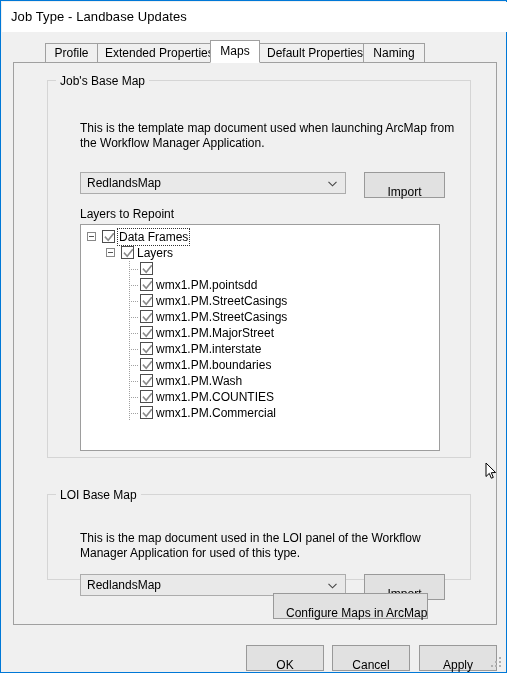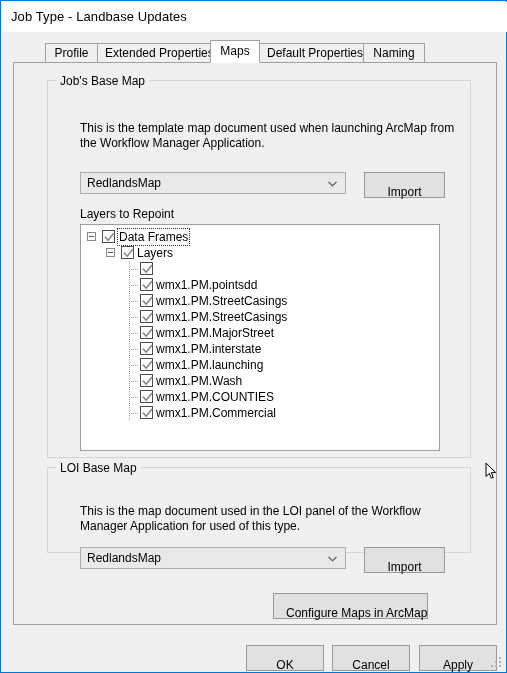--- a/index.html
+++ b/index.html
@@ -331,21 +331,21 @@
                     <path d="M1.5 5.2 L4.2 8.2 L9.3 1.8" stroke="#8a8a8a" stroke-width="1.6" fill="none" stroke-linecap="square"></path>
                   </svg></span></span>
               <span class="tnode-text" style="left:75px;">wmx1.PM.interstate</span>
             </div>
             <div class="tnode" style="left: 0px; top: 132px; right: 0px;">
               <span class="dotline-v" style="left:48px; top:0px; height:16px;"></span>
               <span class="dotline-h" style="left:48px; top:8px; width:9px;"></span>
               <span class="chk" style="left:59px;"><span><svg width="11" height="11" viewBox="0 0 11 11">
                     <path d="M1.5 5.2 L4.2 8.2 L9.3 1.8" stroke="#8a8a8a" stroke-width="1.6" fill="none" stroke-linecap="square"></path>
                   </svg></span></span>
-              <span class="tnode-text" style="left:75px;">wmx1.PM.launching</span>
+              <span class="tnode-text" style="left:75px;">wmx1.PM.boundaries</span>
             </div>
             <div class="tnode" style="left: 0px; top: 148px; right: 0px;">
               <span class="dotline-v" style="left:48px; top:0px; height:16px;"></span>
               <span class="dotline-h" style="left:48px; top:8px; width:9px;"></span>
               <span class="chk" style="left:59px;"><span><svg width="11" height="11" viewBox="0 0 11 11">
                     <path d="M1.5 5.2 L4.2 8.2 L9.3 1.8" stroke="#8a8a8a" stroke-width="1.6" fill="none" stroke-linecap="square"></path>
                   </svg></span></span>
               <span class="tnode-text" style="left:75px;">wmx1.PM.Wash</span>
             </div>
             <div class="tnode" style="left: 0px; top: 164px; right: 0px;">
@@ -362,21 +362,21 @@
               <span class="chk" style="left:59px;"><span><svg width="11" height="11" viewBox="0 0 11 11">
                     <path d="M1.5 5.2 L4.2 8.2 L9.3 1.8" stroke="#8a8a8a" stroke-width="1.6" fill="none" stroke-linecap="square"></path>
                   </svg></span></span>
               <span class="tnode-text" style="left:75px;">wmx1.PM.Commercial</span>
             </div>
             <span class="dotline-v" style="left: 48px; top: 36px; height: 153px;"></span>
           </div>
       </div>
     </div>
 
-    <div class="groupbox" style="left:33px; top:404px; width:424px; height:86px;">
+    <div class="groupbox" style="left:33px; top:431px; width:424px; height:86px;">
       <div class="group-legend">LOI Base Map</div>
 
       <div class="desc" style="left:32px; top:36px; width:380px;">
         <div>This is the map document used in the LOI panel of the Workflow</div>
         <div>Manager Application for used of this type.</div>
       </div>
 
       <div class="combo" style="left:32px; top:79px; width:266px;">
         <span class="combo-text">RedlandsMap</span>
         <span class="combo-arrow">

